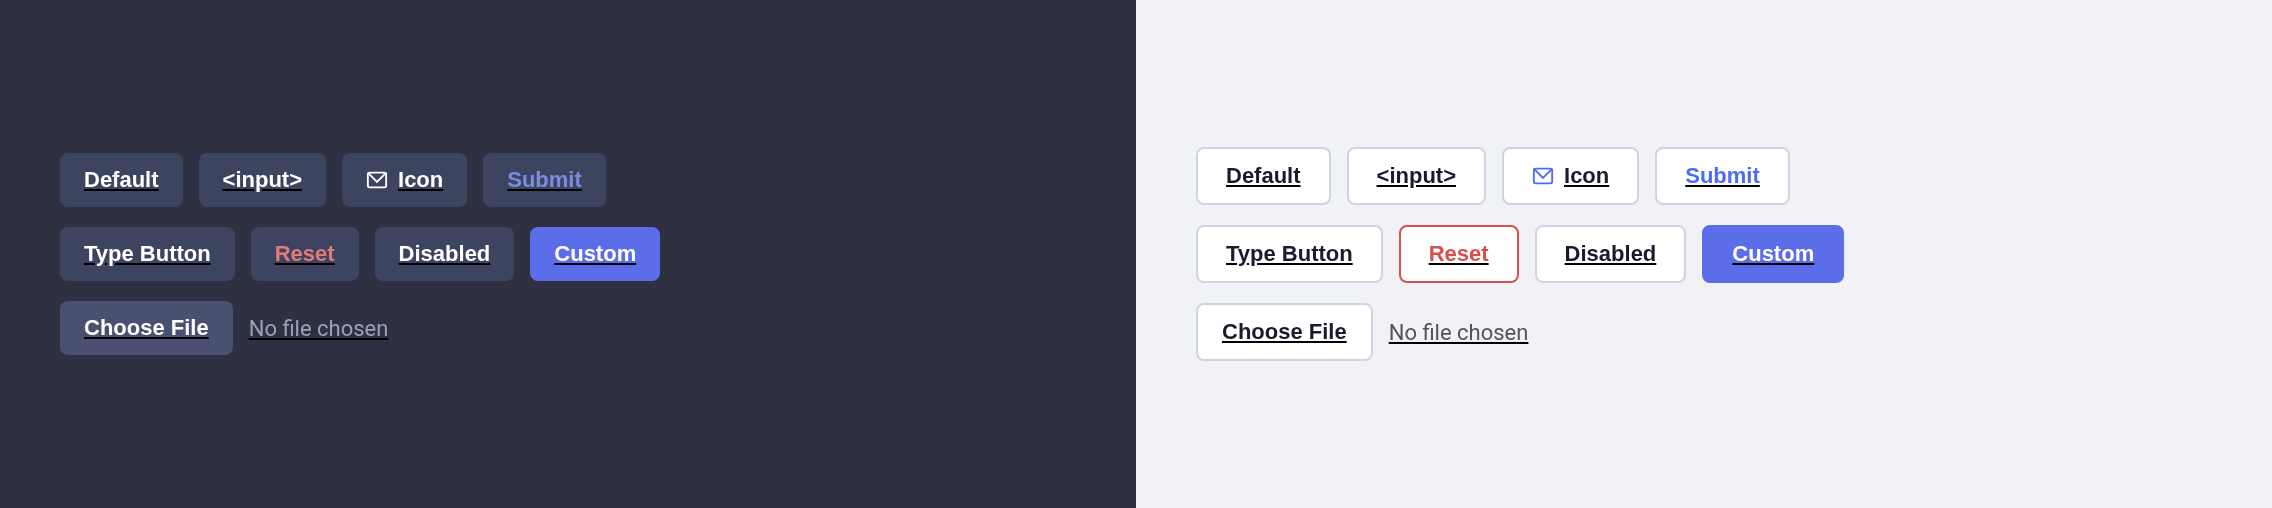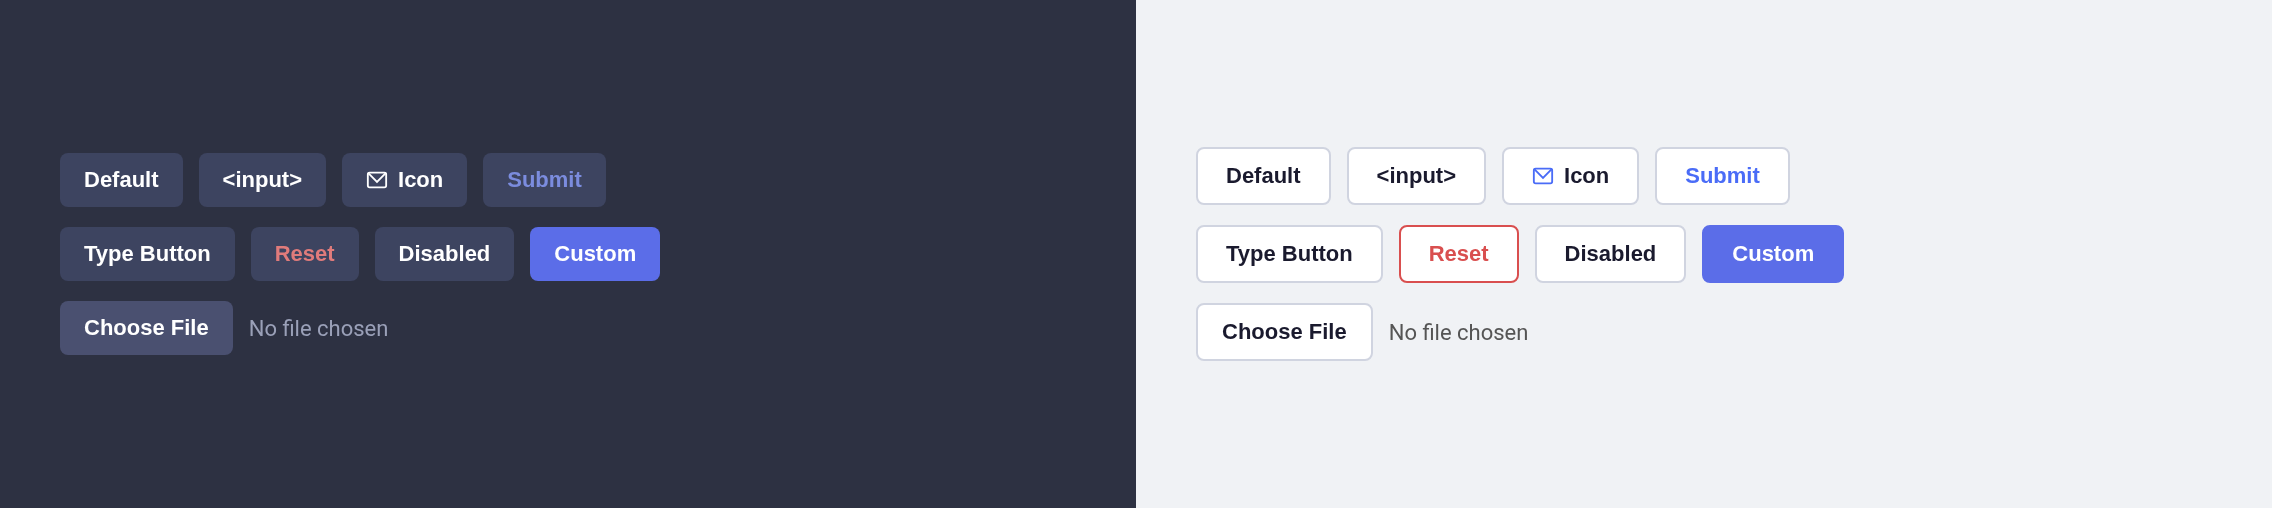--- a/index.html
+++ b/index.html
@@ -31,20 +31,21 @@
 
     .panel-light {
       background-color: #f0f2f5;
     }
 
     .button-row {
       display: flex;
       flex-direction: row;
       gap: 16px;
       align-items: center;
+      text-decoration: underline;
     }
 
     
     .dark-btn {
       padding: 14px 24px;
       border-radius: 8px;
       font-size: 22px;
       font-weight: 700;
       cursor: pointer;
       border: none;

